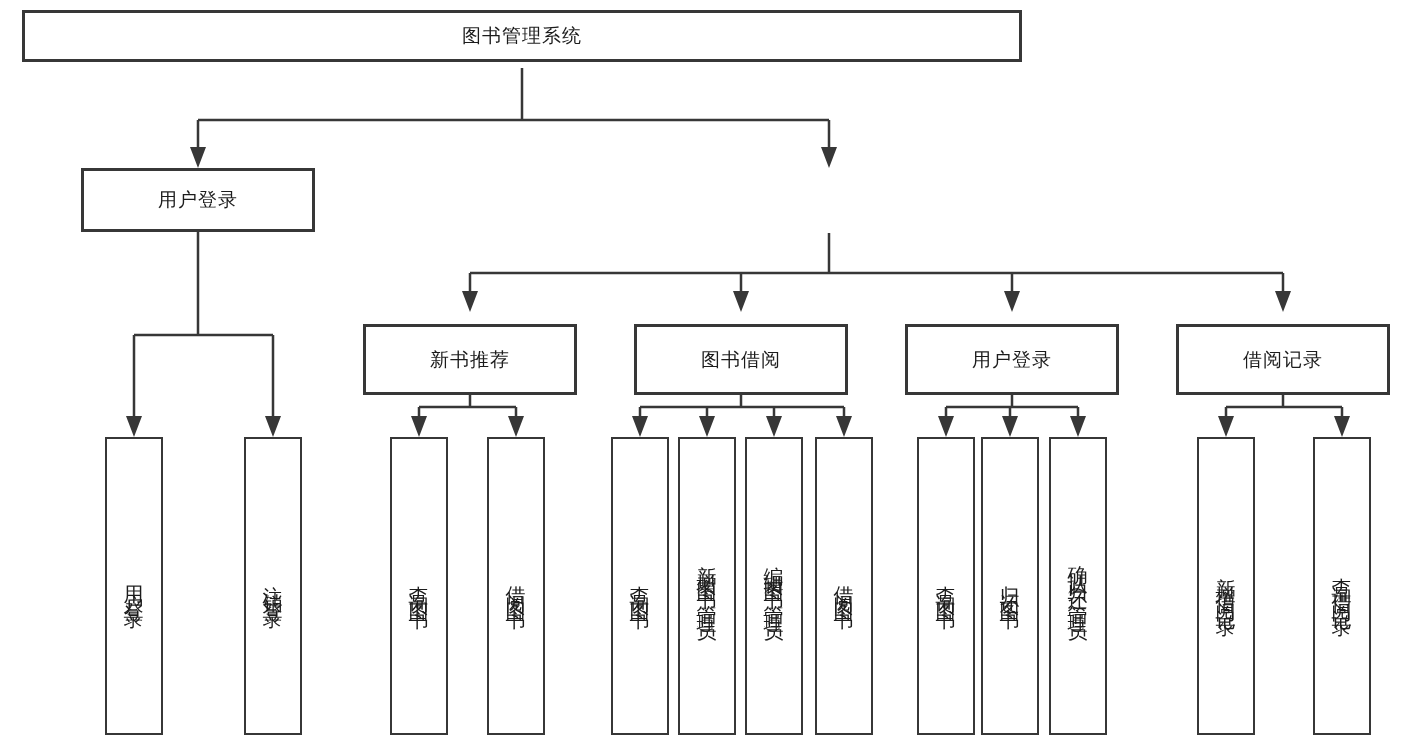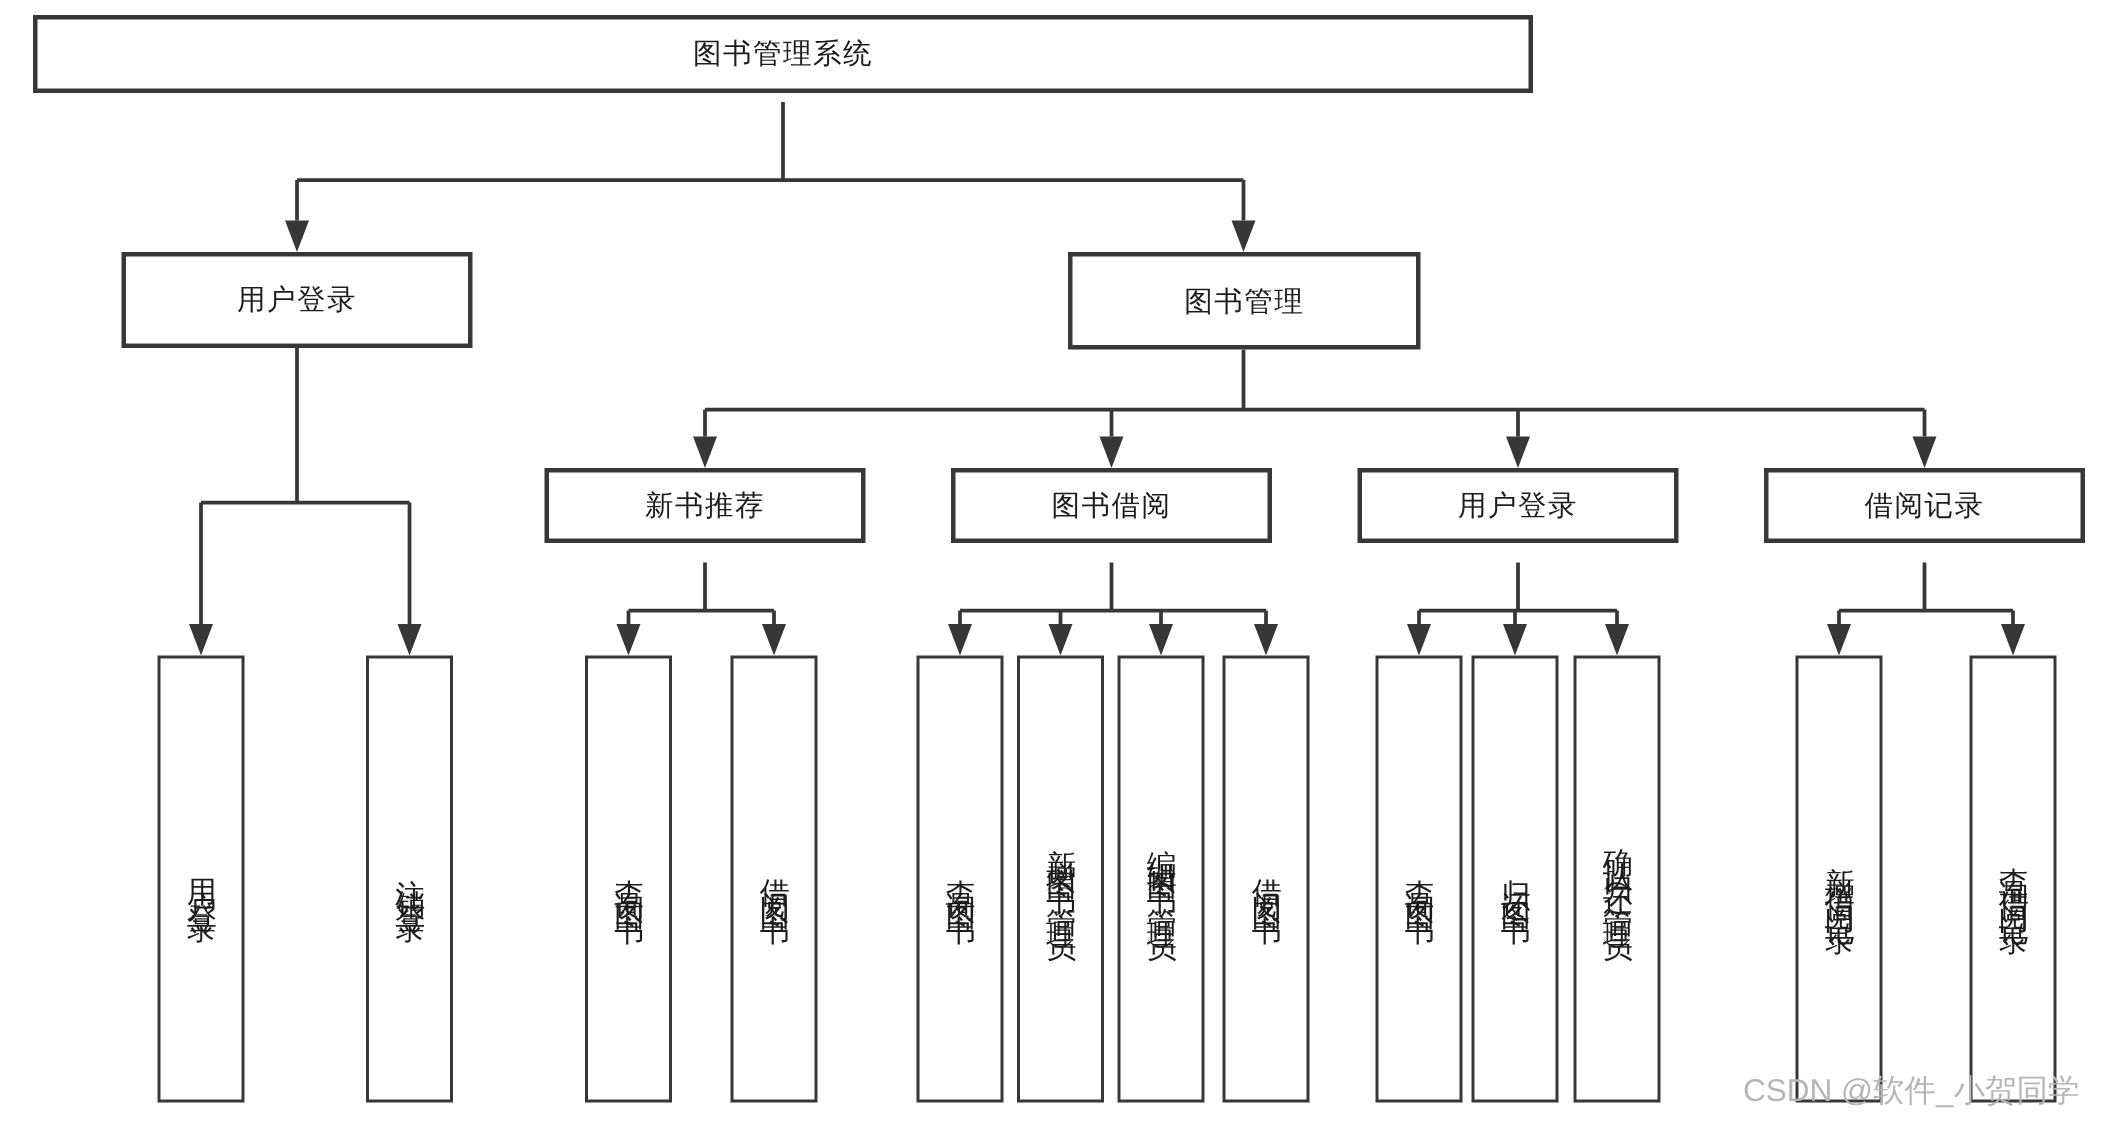--- a/index.html
+++ b/index.html
@@ -23,21 +23,21 @@
     z-index: 2;
   }
   .h-label {
     font-size: 19px;
     letter-spacing: 1px;
     white-space: nowrap;
   }
   .root  { left: 22px;  top: 10px;  width: 1000px; height: 52px; }
   .lvl2a { left: 81px;  top: 168px; width: 234px;  height: 64px; }
   .lvl2b { left: 712px; top: 168px; width: 235px;  height: 65px; }
-  .lvl3  { top: 312px;  width: 214px; height: 50px; }
+  .lvl3  { top: 324px;  width: 214px; height: 71px; }
   .leaf {
     top: 437px;
     width: 58px;
     height: 298px;
     border-width: 2.5px;
   }
   .leaf .v-label {
     writing-mode: vertical-rl;
     text-orientation: mixed;
     font-size: 20px;
@@ -97,23 +97,20 @@
       M1218 416 L1234 416 L1226 437 Z  M1334 416 L1350 416 L1342 437 Z"></path>
   </svg>
 
   <div class="box root">
     <span class="h-label">图书管理系统</span>
   </div>
 
   <div class="box lvl2a">
     <span class="h-label">用户登录</span>
   </div>
-  <div class="box lvl2b">
-    <span class="h-label">图书管理</span>
-  </div>
 
   <div class="box lvl3" style="left:363px">
     <span class="h-label">新书推荐</span>
   </div>
   <div class="box lvl3" style="left:634px">
     <span class="h-label">图书借阅</span>
   </div>
   <div class="box lvl3" style="left:905px">
     <span class="h-label">用户登录</span>
   </div>
@@ -158,15 +155,14 @@
     <span class="v-label">确认归还（管理员）</span>
   </div>
 
   <div class="box leaf" style="left:1197px">
     <span class="v-label">新增借阅记录</span>
   </div>
   <div class="box leaf" style="left:1313px">
     <span class="v-label">查询借阅记录</span>
   </div>
 
-  <div id="watermark">CSDN @软件_小贺同学</div>
 
 </div>
 
 </body></html>

